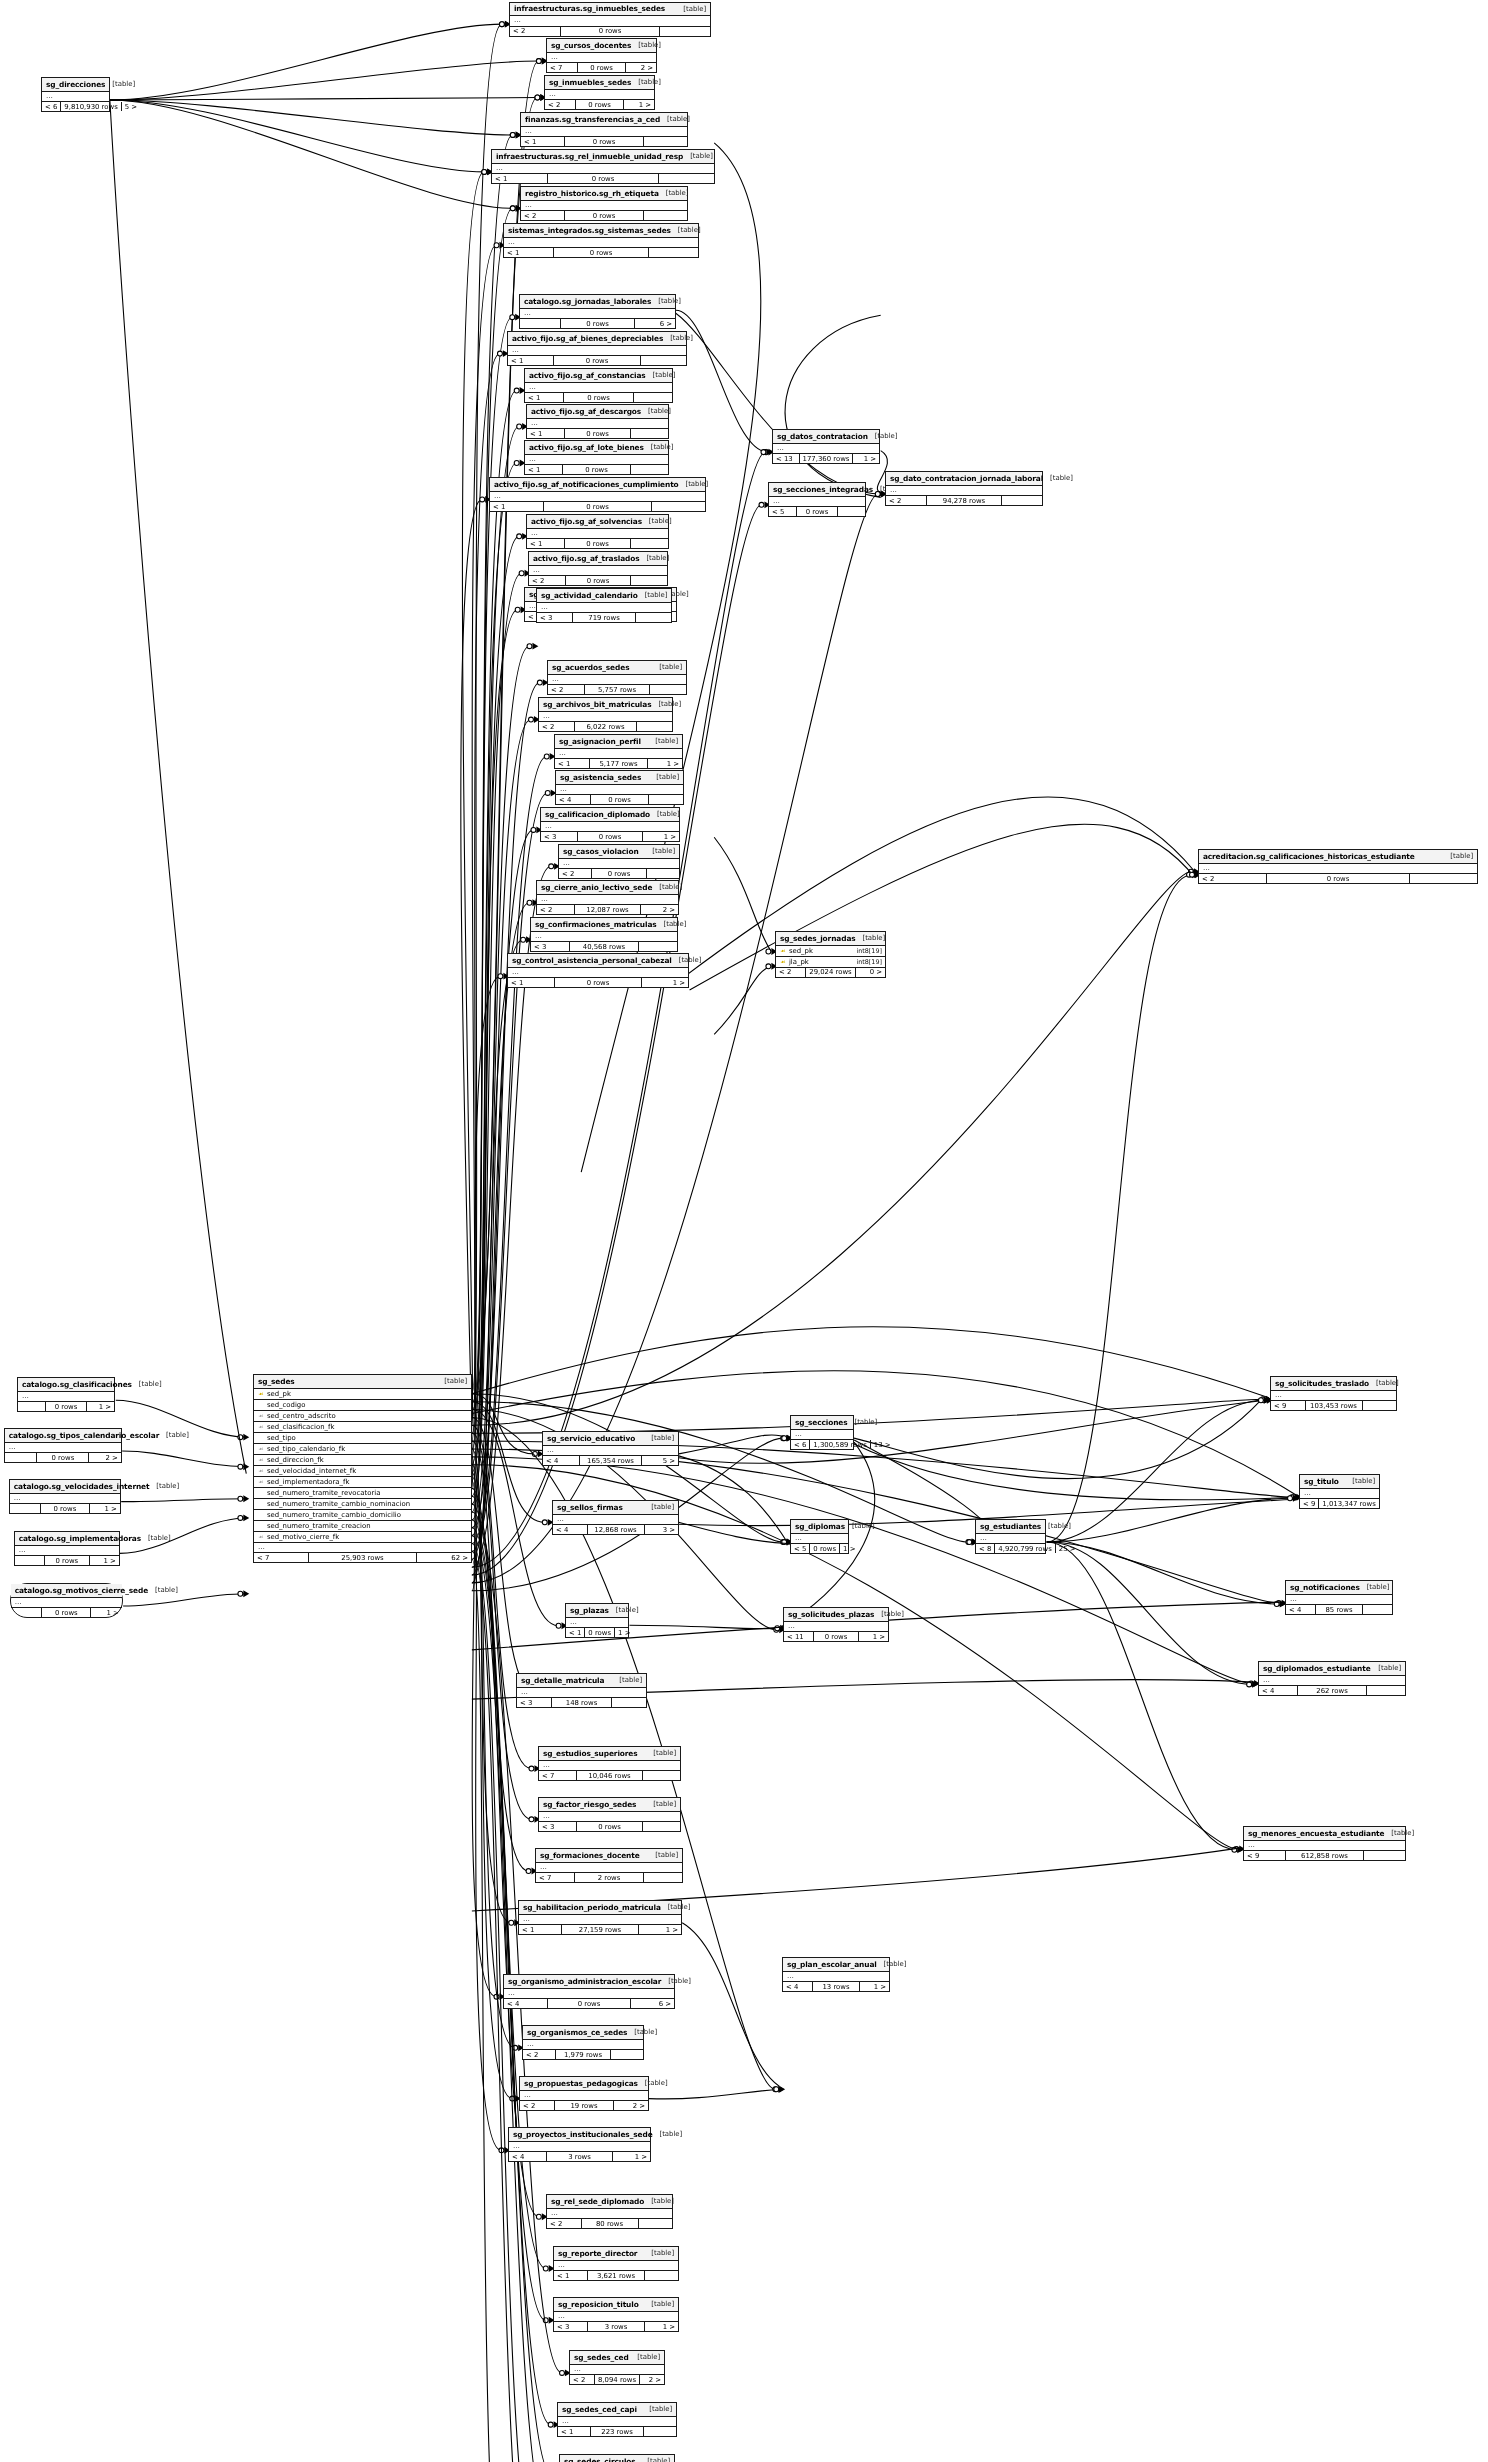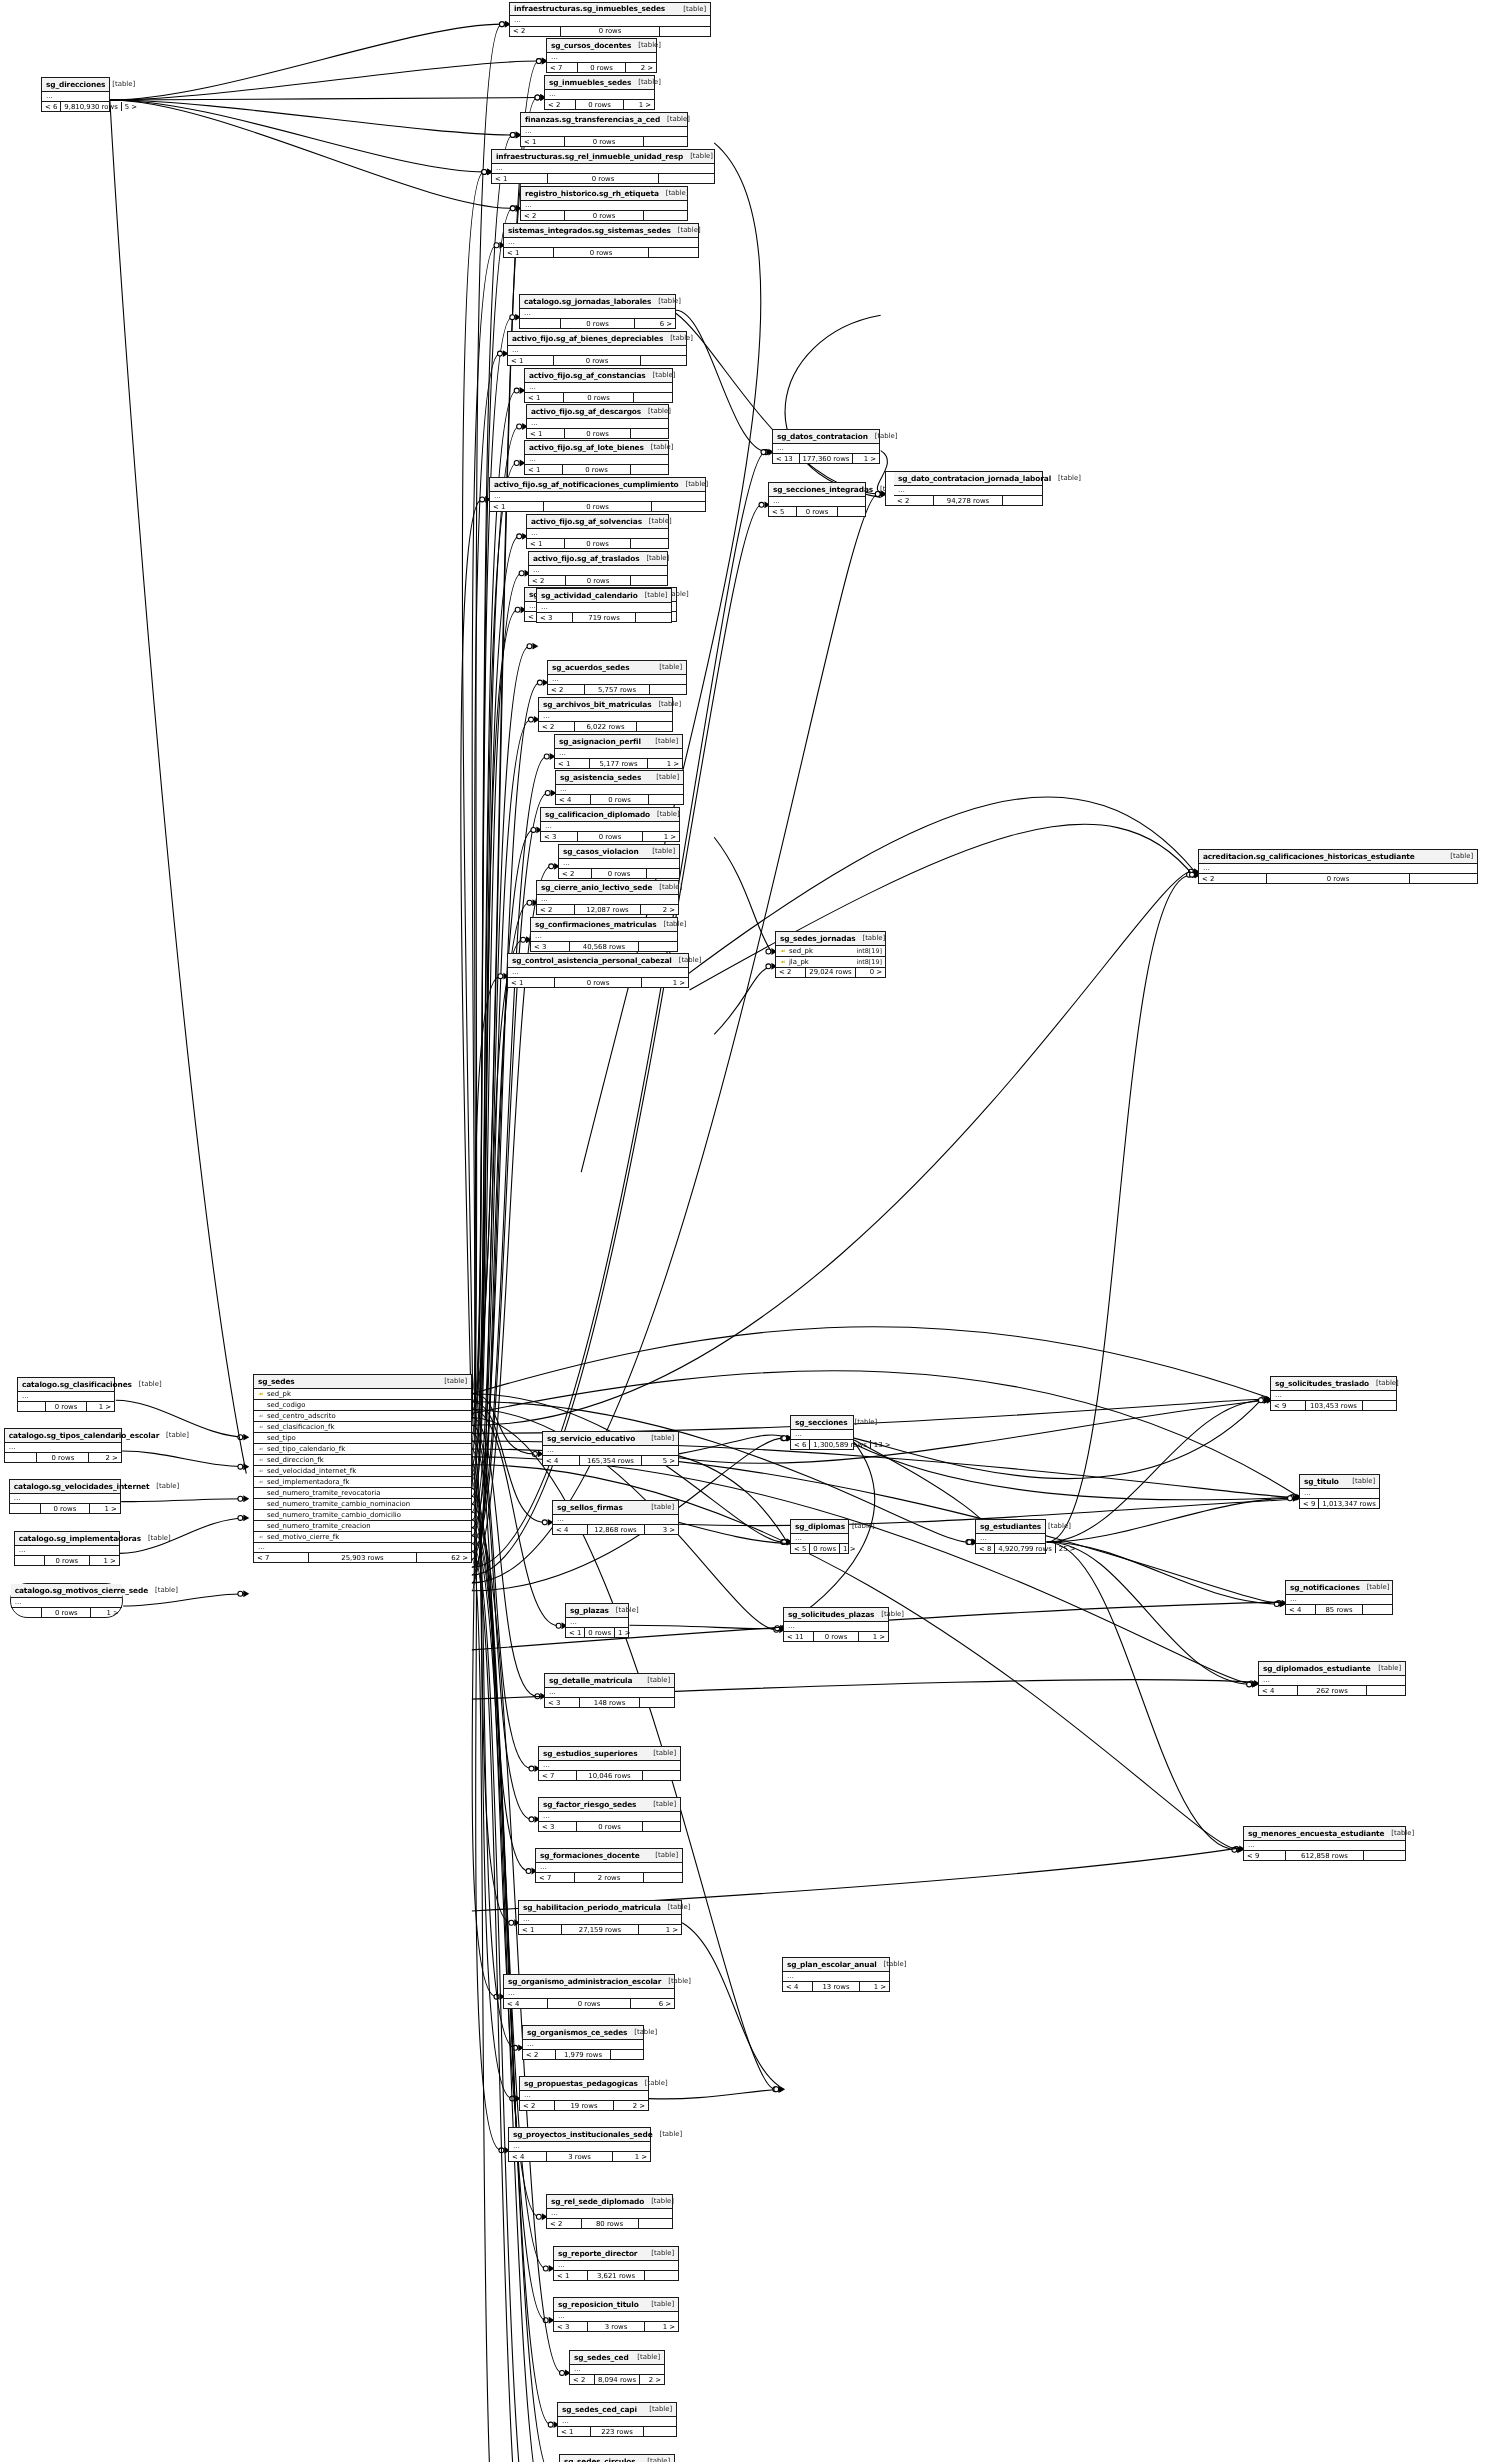--- a/index.html
+++ b/index.html
@@ -731,21 +731,21 @@
         </div>
         <div class="cols">
           <div class="ell">…</div>
         </div>
         <div class="foot">
           <div class="f-l">&lt; 1</div>
           <div class="f-c">0 rows</div>
           <div class="f-r">1 &gt;</div>
         </div>
       </div>
-      <div class="tbl" style="left: 544px; top: 1673px; width: 131px;">
+      <div class="tbl" style="left: 516px; top: 1673px; width: 131px;">
         <div class="hdr">
           <span class="tname">sg_detalle_matricula</span>
           <span class="ttag">[table]</span>
         </div>
         <div class="cols">
           <div class="ell">…</div>
         </div>
         <div class="foot">
           <div class="f-l">&lt; 3</div>
           <div class="f-c">148 rows</div>
@@ -961,21 +961,21 @@
         </div>
         <div class="cols">
           <div class="ell">…</div>
         </div>
         <div class="foot">
           <div class="f-l">&lt; 5</div>
           <div class="f-c">0 rows</div>
           <div class="f-r"></div>
         </div>
       </div>
-      <div class="tbl" style="left: 885px; top: 471px; width: 158px; padding-left: 8px;">
+      <div class="tbl" style="left: 885px; top: 471px; width: 158px;">
         <div class="hdr">
           <span class="tname">sg_dato_contratacion_jornada_laboral</span>
           <span class="ttag">[table]</span>
         </div>
         <div class="cols">
           <div class="ell">…</div>
         </div>
         <div class="foot">
           <div class="f-l">&lt; 2</div>
           <div class="f-c">94,278 rows</div>

